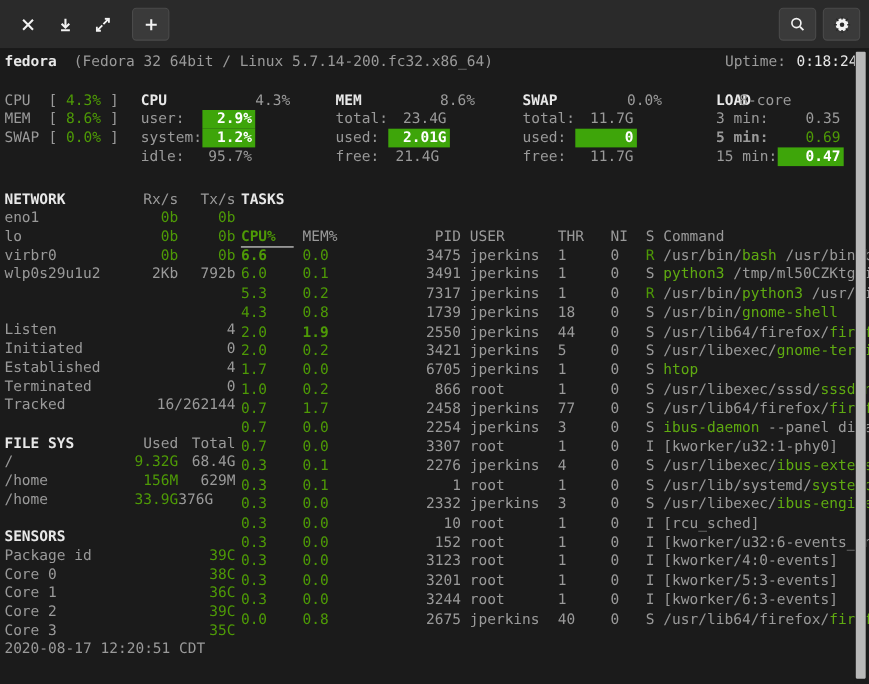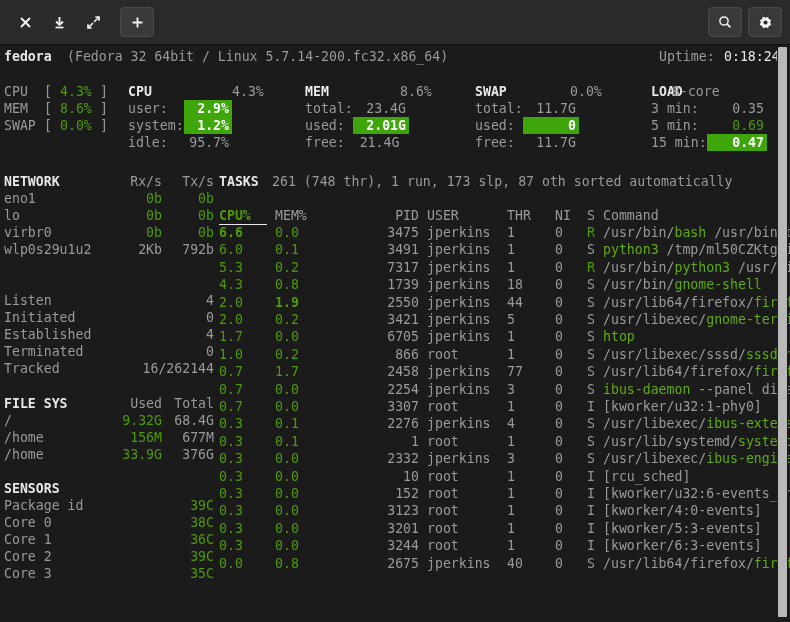--- a/index.html
+++ b/index.html
@@ -187,21 +187,21 @@
   <div class="cell gry" style="left:475px; top:72px;">used:</div>
   <div class="cell hl" style="left:523px; top:72px; width:56px; text-align:right; padding-right:3px;">0</div>
   <div class="cell gry" style="left:475px; top:89px;">free:</div>
   <div class="cell gry" style="left:523px; top:89px; width:56px; text-align:right; padding-right:3px;">11.7G</div>
 
   
   <div class="cell w b" style="left:651px; top:38px;">LOAD</div>
   <div class="cell gry" style="left:672px; top:38px;">8-core</div>
   <div class="cell gry" style="left:651px; top:55px;">3 min:</div>
   <div class="cell gry" style="left:707px; top:55px; width:60px; text-align:right; padding-right:3px;">0.35</div>
-  <div class="cell gry" style="left:651px; top:72px;">5 min:</div>
+  <div class="cell gry" style="left:651px; top:72px;font-weight:bold;">5 min:</div>
   <div class="cell grn" style="left:707px; top:72px; width:60px; text-align:right; padding-right:3px;">0.69</div>
   <div class="cell gry" style="left:651px; top:89px;">15 min:</div>
   <div class="cell hl" style="left:707px; top:89px; width:60px; text-align:right; padding-right:3px;">0.47</div>
 
   
   <div class="cell w b" style="left:4px; top:128px;">NETWORK</div>
   <div class="cell gry" style="left:110px; top:128px; width:52px; text-align:right;">Rx/s</div>
   <div class="cell gry" style="left:162px; top:128px; width:52px; text-align:right;">Tx/s</div>
 
   <div class="cell gry" style="left:4px; top:145px;">eno1</div>
@@ -236,55 +236,55 @@
   <div class="cell w b" style="left:4px; top:350px;">FILE SYS</div>
   <div class="cell gry" style="left:104px; top:350px; width:58px; text-align:right;">Used</div>
   <div class="cell gry" style="left:162px; top:350px; width:52px; text-align:right;">Total</div>
 
   <div class="cell gry" style="left:4px; top:367px;">/</div>
   <div class="cell grn" style="left:104px; top:367px; width:58px; text-align:right;">9.32G</div>
   <div class="cell gry" style="left:162px; top:367px; width:52px; text-align:right;">68.4G</div>
 
   <div class="cell gry" style="left:4px; top:384px;">/home</div>
   <div class="cell grn" style="left:104px; top:384px; width:58px; text-align:right;">156M</div>
-  <div class="cell gry" style="left:162px; top:384px; width:52px; text-align:right;">677M</div>
+  <div class="cell gry" style="left:162px; top:384px; width:52px; text-align:right;">629M</div>
 
   <div class="cell gry" style="left:4px; top:401px;">/home</div>
   <div class="cell grn" style="left:104px; top:401px; width:58px; text-align:right;">33.9G</div>
-  <div class="cell gry" style="left:162px; top:401px; width:52px; text-align:right;">376G</div>
+  <div class="cell gry" style="left:162px; top:401px; width:52px; text-align:left;">376G</div>
 
   
   <div class="cell w b" style="left:4px; top:435px;">SENSORS</div>
   <div class="cell gry" style="left:4px; top:452px;">Package id</div>
   <div class="cell grn" style="left:150px; top:452px; width:64px; text-align:right;">39C</div>
   <div class="cell gry" style="left:4px; top:469px;">Core 0</div>
   <div class="cell grn" style="left:150px; top:469px; width:64px; text-align:right;">38C</div>
   <div class="cell gry" style="left:4px; top:486px;">Core 1</div>
   <div class="cell grn" style="left:150px; top:486px; width:64px; text-align:right;">36C</div>
   <div class="cell gry" style="left:4px; top:503px;">Core 2</div>
   <div class="cell grn" style="left:150px; top:503px; width:64px; text-align:right;">39C</div>
   <div class="cell gry" style="left:4px; top:520px;">Core 3</div>
   <div class="cell grn" style="left:150px; top:520px; width:64px; text-align:right;">35C</div>
 
   
   <div class="cell w b" style="left:219px; top:128px;">TASKS</div>
-  <div class="cell gry" style="left:272px; top:128px;">261 (748 thr), 1 run, 173 slp, 87 oth sorted automatically</div>
 
   
   <div class="cell grn b ul" style="left:219px; top:162px; width:48px; text-align:left;">CPU%</div>
   <div class="cell gry" style="left:275px; top:162px; width:48px; text-align:left;">MEM%</div>
   <div class="cell gry" style="left:339px; top:162px; width:80px; text-align:right;">PID</div>
   <div class="cell gry" style="left:427px; top:162px;">USER</div>
   <div class="cell gry" style="left:507px; top:162px;">THR</div>
   <div class="cell gry" style="left:555px; top:162px;">NI</div>
   <div class="cell gry" style="left:587px; top:162px;">S</div>
   <div class="cell gry" style="left:603px; top:162px;">Command</div>
 
   
   <div id="proc-rows"><div class="cell grn b" style="left: 219px; top: 179px; width: 40px; text-align: left;">6.6</div><div class="cell grn" style="left: 275px; top: 179px; width: 40px; text-align: left;">0.0</div><div class="cell gry" style="left: 339px; top: 179px; width: 80px; text-align: right;">3475</div><div class="cell gry" style="left: 427px; top: 179px;">jperkins</div><div class="cell gry" style="left: 507px; top: 179px;">1</div><div class="cell gry" style="left: 555px; top: 179px;">0</div><div class="cell grn" style="left: 587px; top: 179px;">R</div><div class="cell" style="left: 603px; top: 179px;"><span class="gry">/usr/bin/</span><span class="grn2">bash</span><span class="gry"> /usr/bin/bash</span></div><div class="cell grn" style="left: 219px; top: 196.4px; width: 40px; text-align: left;">6.0</div><div class="cell grn" style="left: 275px; top: 196.4px; width: 40px; text-align: left;">0.1</div><div class="cell gry" style="left: 339px; top: 196.4px; width: 80px; text-align: right;">3491</div><div class="cell gry" style="left: 427px; top: 196.4px;">jperkins</div><div class="cell gry" style="left: 507px; top: 196.4px;">1</div><div class="cell gry" style="left: 555px; top: 196.4px;">0</div><div class="cell gry" style="left: 587px; top: 196.4px;">S</div><div class="cell" style="left: 603px; top: 196.4px;"><span class="grn2">python3</span><span class="gry"> /tmp/ml50CZKtgsin/b</span></div><div class="cell grn" style="left: 219px; top: 213.8px; width: 40px; text-align: left;">5.3</div><div class="cell grn" style="left: 275px; top: 213.8px; width: 40px; text-align: left;">0.2</div><div class="cell gry" style="left: 339px; top: 213.8px; width: 80px; text-align: right;">7317</div><div class="cell gry" style="left: 427px; top: 213.8px;">jperkins</div><div class="cell gry" style="left: 507px; top: 213.8px;">1</div><div class="cell gry" style="left: 555px; top: 213.8px;">0</div><div class="cell grn" style="left: 587px; top: 213.8px;">R</div><div class="cell" style="left: 603px; top: 213.8px;"><span class="gry">/usr/bin/</span><span class="grn2">python3</span><span class="gry"> /usr/bin/g</span></div><div class="cell grn" style="left: 219px; top: 231.2px; width: 40px; text-align: left;">4.3</div><div class="cell grn" style="left: 275px; top: 231.2px; width: 40px; text-align: left;">0.8</div><div class="cell gry" style="left: 339px; top: 231.2px; width: 80px; text-align: right;">1739</div><div class="cell gry" style="left: 427px; top: 231.2px;">jperkins</div><div class="cell gry" style="left: 507px; top: 231.2px;">18</div><div class="cell gry" style="left: 555px; top: 231.2px;">0</div><div class="cell gry" style="left: 587px; top: 231.2px;">S</div><div class="cell" style="left: 603px; top: 231.2px;"><span class="gry">/usr/bin/</span><span class="grn2">gnome-shell</span></div><div class="cell grn" style="left: 219px; top: 248.6px; width: 40px; text-align: left;">2.0</div><div class="cell grn b" style="left: 275px; top: 248.6px; width: 40px; text-align: left;">1.9</div><div class="cell gry" style="left: 339px; top: 248.6px; width: 80px; text-align: right;">2550</div><div class="cell gry" style="left: 427px; top: 248.6px;">jperkins</div><div class="cell gry" style="left: 507px; top: 248.6px;">44</div><div class="cell gry" style="left: 555px; top: 248.6px;">0</div><div class="cell gry" style="left: 587px; top: 248.6px;">S</div><div class="cell" style="left: 603px; top: 248.6px;"><span class="gry">/usr/lib64/firefox/</span><span class="grn2">firefox</span></div><div class="cell grn" style="left: 219px; top: 266px; width: 40px; text-align: left;">2.0</div><div class="cell grn" style="left: 275px; top: 266px; width: 40px; text-align: left;">0.2</div><div class="cell gry" style="left: 339px; top: 266px; width: 80px; text-align: right;">3421</div><div class="cell gry" style="left: 427px; top: 266px;">jperkins</div><div class="cell gry" style="left: 507px; top: 266px;">5</div><div class="cell gry" style="left: 555px; top: 266px;">0</div><div class="cell gry" style="left: 587px; top: 266px;">S</div><div class="cell" style="left: 603px; top: 266px;"><span class="gry">/usr/libexec/</span><span class="grn2">gnome-terminal</span></div><div class="cell grn" style="left: 219px; top: 283.4px; width: 40px; text-align: left;">1.7</div><div class="cell grn" style="left: 275px; top: 283.4px; width: 40px; text-align: left;">0.0</div><div class="cell gry" style="left: 339px; top: 283.4px; width: 80px; text-align: right;">6705</div><div class="cell gry" style="left: 427px; top: 283.4px;">jperkins</div><div class="cell gry" style="left: 507px; top: 283.4px;">1</div><div class="cell gry" style="left: 555px; top: 283.4px;">0</div><div class="cell gry" style="left: 587px; top: 283.4px;">S</div><div class="cell" style="left: 603px; top: 283.4px;"><span class="grn2">htop</span></div><div class="cell grn" style="left: 219px; top: 300.8px; width: 40px; text-align: left;">1.0</div><div class="cell grn" style="left: 275px; top: 300.8px; width: 40px; text-align: left;">0.2</div><div class="cell gry" style="left: 339px; top: 300.8px; width: 80px; text-align: right;">866</div><div class="cell gry" style="left: 427px; top: 300.8px;">root</div><div class="cell gry" style="left: 507px; top: 300.8px;">1</div><div class="cell gry" style="left: 555px; top: 300.8px;">0</div><div class="cell gry" style="left: 587px; top: 300.8px;">S</div><div class="cell" style="left: 603px; top: 300.8px;"><span class="gry">/usr/libexec/sssd/</span><span class="grn2">sssd_nss</span></div><div class="cell grn" style="left: 219px; top: 318.2px; width: 40px; text-align: left;">0.7</div><div class="cell grn" style="left: 275px; top: 318.2px; width: 40px; text-align: left;">1.7</div><div class="cell gry" style="left: 339px; top: 318.2px; width: 80px; text-align: right;">2458</div><div class="cell gry" style="left: 427px; top: 318.2px;">jperkins</div><div class="cell gry" style="left: 507px; top: 318.2px;">77</div><div class="cell gry" style="left: 555px; top: 318.2px;">0</div><div class="cell gry" style="left: 587px; top: 318.2px;">S</div><div class="cell" style="left: 603px; top: 318.2px;"><span class="gry">/usr/lib64/firefox/</span><span class="grn2">firefox</span></div><div class="cell grn" style="left: 219px; top: 335.6px; width: 40px; text-align: left;">0.7</div><div class="cell grn" style="left: 275px; top: 335.6px; width: 40px; text-align: left;">0.0</div><div class="cell gry" style="left: 339px; top: 335.6px; width: 80px; text-align: right;">2254</div><div class="cell gry" style="left: 427px; top: 335.6px;">jperkins</div><div class="cell gry" style="left: 507px; top: 335.6px;">3</div><div class="cell gry" style="left: 555px; top: 335.6px;">0</div><div class="cell gry" style="left: 587px; top: 335.6px;">S</div><div class="cell" style="left: 603px; top: 335.6px;"><span class="grn2">ibus-daemon</span><span class="gry"> --panel disable</span></div><div class="cell grn" style="left: 219px; top: 353px; width: 40px; text-align: left;">0.7</div><div class="cell grn" style="left: 275px; top: 353px; width: 40px; text-align: left;">0.0</div><div class="cell gry" style="left: 339px; top: 353px; width: 80px; text-align: right;">3307</div><div class="cell gry" style="left: 427px; top: 353px;">root</div><div class="cell gry" style="left: 507px; top: 353px;">1</div><div class="cell gry" style="left: 555px; top: 353px;">0</div><div class="cell gry" style="left: 587px; top: 353px;">I</div><div class="cell" style="left: 603px; top: 353px;"><span class="gry">[kworker/u32:1-phy0]</span></div><div class="cell grn" style="left: 219px; top: 370.4px; width: 40px; text-align: left;">0.3</div><div class="cell grn" style="left: 275px; top: 370.4px; width: 40px; text-align: left;">0.1</div><div class="cell gry" style="left: 339px; top: 370.4px; width: 80px; text-align: right;">2276</div><div class="cell gry" style="left: 427px; top: 370.4px;">jperkins</div><div class="cell gry" style="left: 507px; top: 370.4px;">4</div><div class="cell gry" style="left: 555px; top: 370.4px;">0</div><div class="cell gry" style="left: 587px; top: 370.4px;">S</div><div class="cell" style="left: 603px; top: 370.4px;"><span class="gry">/usr/libexec/</span><span class="grn2">ibus-extension</span></div><div class="cell grn" style="left: 219px; top: 387.8px; width: 40px; text-align: left;">0.3</div><div class="cell grn" style="left: 275px; top: 387.8px; width: 40px; text-align: left;">0.1</div><div class="cell gry" style="left: 339px; top: 387.8px; width: 80px; text-align: right;">1</div><div class="cell gry" style="left: 427px; top: 387.8px;">root</div><div class="cell gry" style="left: 507px; top: 387.8px;">1</div><div class="cell gry" style="left: 555px; top: 387.8px;">0</div><div class="cell gry" style="left: 587px; top: 387.8px;">S</div><div class="cell" style="left: 603px; top: 387.8px;"><span class="gry">/usr/lib/systemd/</span><span class="grn2">systemd</span></div><div class="cell grn" style="left: 219px; top: 405.2px; width: 40px; text-align: left;">0.3</div><div class="cell grn" style="left: 275px; top: 405.2px; width: 40px; text-align: left;">0.0</div><div class="cell gry" style="left: 339px; top: 405.2px; width: 80px; text-align: right;">2332</div><div class="cell gry" style="left: 427px; top: 405.2px;">jperkins</div><div class="cell gry" style="left: 507px; top: 405.2px;">3</div><div class="cell gry" style="left: 555px; top: 405.2px;">0</div><div class="cell gry" style="left: 587px; top: 405.2px;">S</div><div class="cell" style="left: 603px; top: 405.2px;"><span class="gry">/usr/libexec/</span><span class="grn2">ibus-engine-si</span></div><div class="cell grn" style="left: 219px; top: 422.6px; width: 40px; text-align: left;">0.3</div><div class="cell grn" style="left: 275px; top: 422.6px; width: 40px; text-align: left;">0.0</div><div class="cell gry" style="left: 339px; top: 422.6px; width: 80px; text-align: right;">10</div><div class="cell gry" style="left: 427px; top: 422.6px;">root</div><div class="cell gry" style="left: 507px; top: 422.6px;">1</div><div class="cell gry" style="left: 555px; top: 422.6px;">0</div><div class="cell gry" style="left: 587px; top: 422.6px;">I</div><div class="cell" style="left: 603px; top: 422.6px;"><span class="gry">[rcu_sched]</span></div><div class="cell grn" style="left: 219px; top: 440px; width: 40px; text-align: left;">0.3</div><div class="cell grn" style="left: 275px; top: 440px; width: 40px; text-align: left;">0.0</div><div class="cell gry" style="left: 339px; top: 440px; width: 80px; text-align: right;">152</div><div class="cell gry" style="left: 427px; top: 440px;">root</div><div class="cell gry" style="left: 507px; top: 440px;">1</div><div class="cell gry" style="left: 555px; top: 440px;">0</div><div class="cell gry" style="left: 587px; top: 440px;">I</div><div class="cell" style="left: 603px; top: 440px;"><span class="gry">[kworker/u32:6-events_unbou</span></div><div class="cell grn" style="left: 219px; top: 457.4px; width: 40px; text-align: left;">0.3</div><div class="cell grn" style="left: 275px; top: 457.4px; width: 40px; text-align: left;">0.0</div><div class="cell gry" style="left: 339px; top: 457.4px; width: 80px; text-align: right;">3123</div><div class="cell gry" style="left: 427px; top: 457.4px;">root</div><div class="cell gry" style="left: 507px; top: 457.4px;">1</div><div class="cell gry" style="left: 555px; top: 457.4px;">0</div><div class="cell gry" style="left: 587px; top: 457.4px;">I</div><div class="cell" style="left: 603px; top: 457.4px;"><span class="gry">[kworker/4:0-events]</span></div><div class="cell grn" style="left: 219px; top: 474.8px; width: 40px; text-align: left;">0.3</div><div class="cell grn" style="left: 275px; top: 474.8px; width: 40px; text-align: left;">0.0</div><div class="cell gry" style="left: 339px; top: 474.8px; width: 80px; text-align: right;">3201</div><div class="cell gry" style="left: 427px; top: 474.8px;">root</div><div class="cell gry" style="left: 507px; top: 474.8px;">1</div><div class="cell gry" style="left: 555px; top: 474.8px;">0</div><div class="cell gry" style="left: 587px; top: 474.8px;">I</div><div class="cell" style="left: 603px; top: 474.8px;"><span class="gry">[kworker/5:3-events]</span></div><div class="cell grn" style="left: 219px; top: 492.2px; width: 40px; text-align: left;">0.3</div><div class="cell grn" style="left: 275px; top: 492.2px; width: 40px; text-align: left;">0.0</div><div class="cell gry" style="left: 339px; top: 492.2px; width: 80px; text-align: right;">3244</div><div class="cell gry" style="left: 427px; top: 492.2px;">root</div><div class="cell gry" style="left: 507px; top: 492.2px;">1</div><div class="cell gry" style="left: 555px; top: 492.2px;">0</div><div class="cell gry" style="left: 587px; top: 492.2px;">I</div><div class="cell" style="left: 603px; top: 492.2px;"><span class="gry">[kworker/6:3-events]</span></div><div class="cell grn" style="left: 219px; top: 509.6px; width: 40px; text-align: left;">0.0</div><div class="cell grn" style="left: 275px; top: 509.6px; width: 40px; text-align: left;">0.8</div><div class="cell gry" style="left: 339px; top: 509.6px; width: 80px; text-align: right;">2675</div><div class="cell gry" style="left: 427px; top: 509.6px;">jperkins</div><div class="cell gry" style="left: 507px; top: 509.6px;">40</div><div class="cell gry" style="left: 555px; top: 509.6px;">0</div><div class="cell gry" style="left: 587px; top: 509.6px;">S</div><div class="cell" style="left: 603px; top: 509.6px;"><span class="gry">/usr/lib64/firefox/</span><span class="grn2">firefox</span></div></div>
 
   
+  <div class="cell gry" style="left:4px; top:537px;">2020-08-17 12:20:51 CDT</div>
 
   
   <div class="scrollbar">
     <div class="scroll-thumb"></div>
   </div>
 </div>
 
 </body></html>

